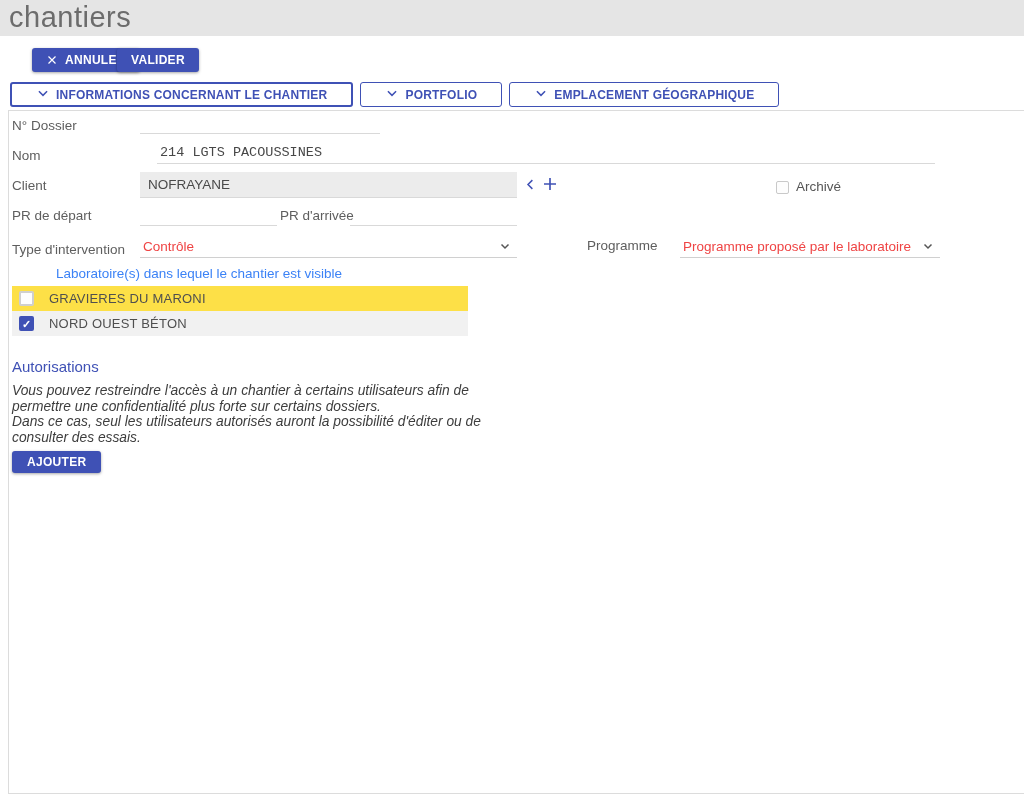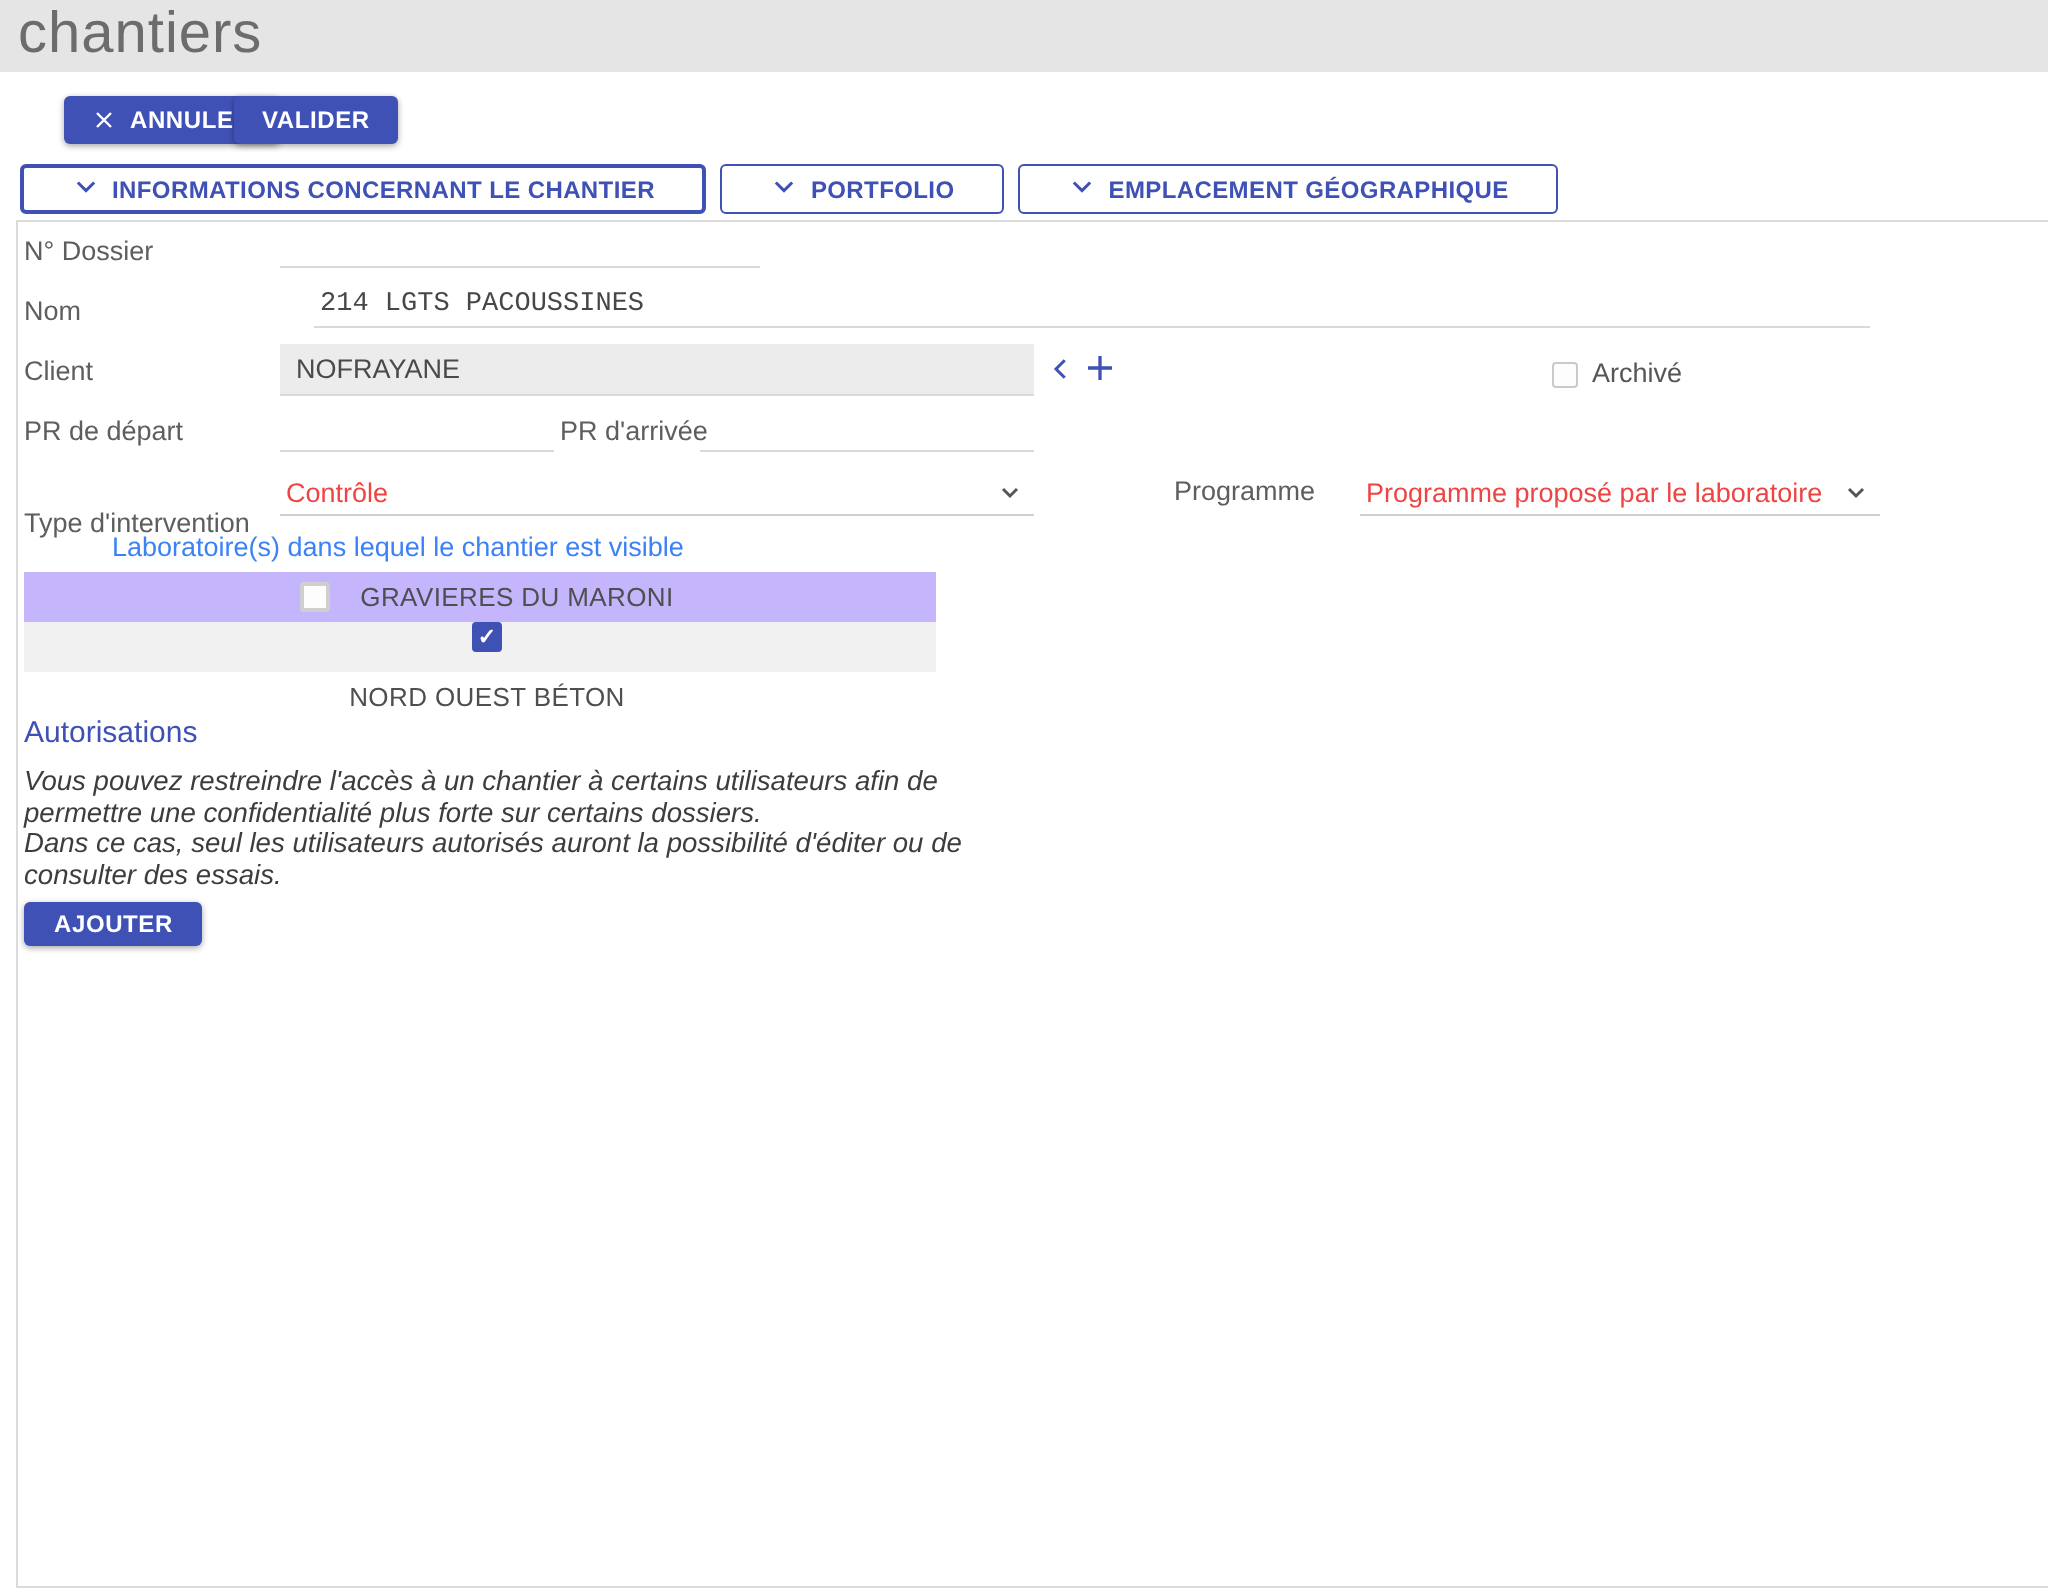--- a/index.html
+++ b/index.html
@@ -92,22 +92,22 @@
     content: "\2713"; position: absolute; left: 0; right: 0; top: -1px;
     text-align: center; color: #ffffff; font-size: 11px; font-weight: 700;
     line-height: 15px;
   }
 
   .lab-row {
     position: absolute; left: 12px; width: 456px; height: 25px;
     display: flex; align-items: center; gap: 15px; padding-left: 7px;
     cursor: pointer;
   }
-  .lab-row.row-0 { top: 286px; background: #c4b5fd; justify-content: center; }
-  .lab-row.row-1 { top: 311px; background: #f1f1f1; flex-direction: column; }
+  .lab-row.row-0 { top: 286px; background: #fde047; }
+  .lab-row.row-1 { top: 311px; background: #f1f1f1; }
   .lab-row .lab-name { font-size: 13px; color: #4f4f4f; letter-spacing: 0.2px; }
 
   .auth-title { position: absolute; left: 12px; top: 358px; font-size: 15px; color: #3f51b5; }
   .auth-desc {
     position: absolute; left: 12px; top: 383px; width: 490px;
     font-size: 13.8px; font-style: italic; color: #3d3d3d;
     line-height: 15.6px; white-space: pre-line;
   }
   .btn-ajouter { left: 12px; top: 451px; height: 22px; padding: 0 15px; }
 </style>
@@ -182,21 +182,21 @@
   </span>
 </button>
 <span class="checkbox small" style="position:absolute; left:776px; top:181px;"></span>
 <span class="lbl" style="left:796px; top:179px; color:#565656;">Archivé</span>
 
 <span class="lbl" style="left:12px; top:208px;">PR de départ</span>
 <input class="fld" style="left: 140px; top: 206px; width: 137px;" value="">
 <span class="lbl" style="left:280px; top:208px;">PR d'arrivée</span>
 <input class="fld" style="left: 350px; top: 206px; width: 167px;" value="">
 
-<span class="lbl" style="left:12px; top:254px;">Type d'intervention</span>
+<span class="lbl" style="left:12px; top:242px;">Type d'intervention</span>
 <div class="select" style="left:140px; top:235px; width:377px;">
   <span>Contrôle</span>
   <span class="chev">
     <svg width="12" height="12" viewBox="0 0 24 24" fill="none" stroke="currentColor" stroke-width="3">
         <path d="M5 9 L12 16 L19 9"></path>
       </svg>
   </span>
 </div>
 <span class="lbl" style="left:540px; top:238px;margin-left:47px;">Programme</span>
 <div class="select" style="left:680px; top:235px; width:260px;">

